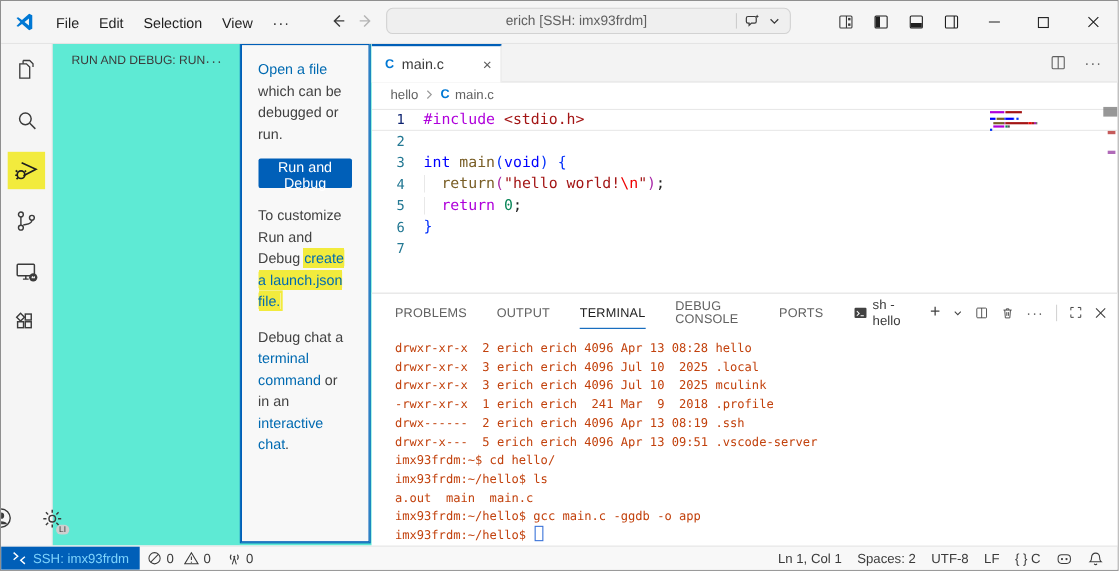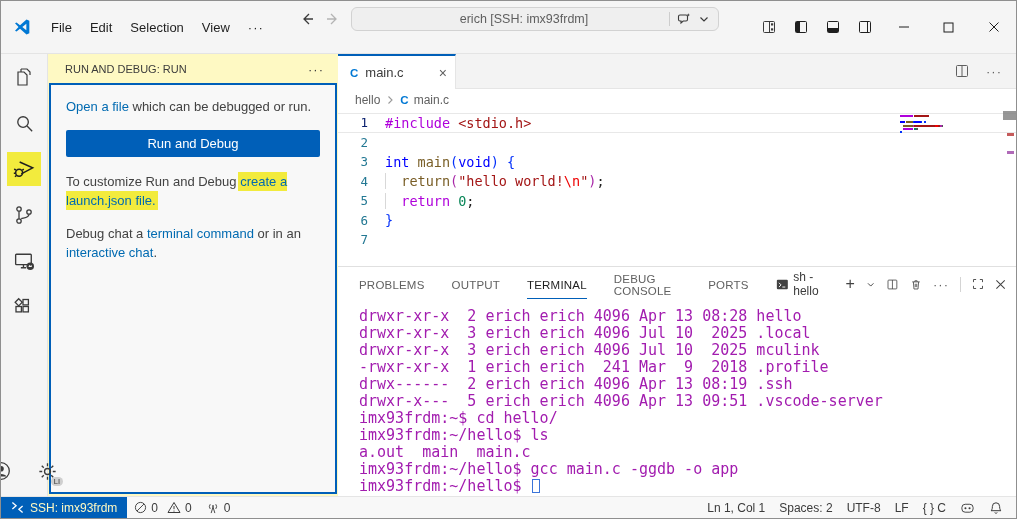--- a/index.html
+++ b/index.html
@@ -2,21 +2,21 @@
 <html><head>
 <meta charset="utf-8">
 <style>
   * { margin:0; padding:0; box-sizing:border-box; }
   html,body { background:#ddd; }
   body { font-family:"Liberation Sans","DejaVu Sans",sans-serif; }
   .window { width:1017px; height:519px; background:#fff; border:1px solid #8f8f8f;
             display:flex; flex-direction:column; position:relative; overflow:hidden; }
 
   
-  .titlebar { height:53px; flex:none; background:#f5f5f5; border-bottom:1px solid #e4e4e4;
+  .titlebar { height:39px; flex:none; background:#f5f5f5; border-bottom:1px solid #e4e4e4;
               display:flex; align-items:center; position:relative; }
   .vslogo { width:20px; height:20px; margin:0 10px 0 11px; flex:none; }
   .menus { display:flex; align-items:center; height:100%; }
   .menu-item { padding:0 9px; font-size:13px; color:#1f1f1f; height:100%; display:flex; align-items:center; cursor:default; }
   .menu-more { padding:0 9px; font-size:13px; color:#1f1f1f; letter-spacing:1px; }
   .center-wrap { position:absolute; left:0; right:0; top:0; height:35px; display:flex;
                  align-items:center; justify-content:center; gap:10px; pointer-events:none; }
   .nav-arrow { width:16px; height:16px; }
   .command-center { pointer-events:auto; width:368px; height:24px; background:#efefef; border:1px solid #d2d2d2;
                     border-radius:6px; display:flex; align-items:center; font-size:12.5px; color:#5f5f5f; }
@@ -33,21 +33,21 @@
   
   .activitybar { width:47px; flex:none; background:#f5f5f5; border-right:1px solid #e4e4e4;
                  display:flex; flex-direction:column; align-items:center; }
   .ab-btn { width:47px; height:46px; display:flex; align-items:center; justify-content:center; position:relative; }
   .hl-box { width:34px; height:34px; background:#F2EB3D; display:flex; align-items:center; justify-content:center; }
   .ab-bottom { margin-top:auto; display:flex; flex-direction:row; align-items:center; padding-bottom:2px; }
   .gear-badge { position:absolute; right:8px; bottom:8px; background:#cfcfcf; color:#333; font-size:7.5px;
                 border-radius:7px; padding:1px 3px; line-height:1; }
 
   
-  .sidebar { width:290px; flex:none; background:#fef9c3; display:flex; flex-direction:column; }
+  .sidebar { width:290px; flex:none; background:#5eead4; display:flex; flex-direction:row; }
   .sidebar-header { height:30px; flex:none; display:flex; align-items:center; justify-content:space-between;
                     padding:0 14px 0 17px; font-size:11px; color:#3b3b3b; }
   .sb-more { font-size:13px; color:#3b3b3b; letter-spacing:1px; }
   .sidebar-view { flex:1; margin:0 2px 3px 2px; border:1px solid #005FB8; outline:1px solid #005FB8;
                   padding:12px 15px; font-size:13px; color:#424242; line-height:1.5; background:#f8f8f8; }
   .sidebar-view p { margin-bottom:13px; }
   .link { color:#006AB1; cursor:pointer; }
   .hl { background:#F2EB3D; box-shadow:0 0 0 2px #F2EB3D; }
   .run-btn { display:block; width:100%; height:27px; background:#005FB8; border:none; border-radius:2px;
              color:#fff; font-size:13px; font-family:inherit; margin:2px 0 15px 0; cursor:pointer; }
@@ -85,27 +85,27 @@
   
   .panel { height:230px; flex:none; border-top:1px solid #e0e0e0; display:flex; flex-direction:column; background:#fff; }
   .panel-header { height:34px; flex:none; display:flex; align-items:center; padding:0 10px 0 21px; }
   .ptab { margin-right:27px; font-size:11.5px; color:#616161; letter-spacing:.2px; padding:9px 0 7px 0; }
   .ptab.active { color:#1f1f1f; border-bottom:1px solid #005FB8; }
   .panel-actions { margin-left:auto; display:flex; align-items:center; gap:11px; color:#424242; }
   .term-chip { display:flex; align-items:center; gap:5px; font-size:12px; color:#3b3b3b; }
   .pa-sep { width:1px; height:15px; background:#d4d4d4; }
   .icon-plus { font-size:16px; color:#424242; line-height:1; }
   .terminal { flex:1; padding:7px 0 0 21px; font-family:"DejaVu Sans Mono","Liberation Mono",monospace;
-              font-size:15px; line-height:17px; color:#a21caf; white-space:pre; overflow:hidden; }
+              font-size:11px; line-height:17px; color:#c2410c; white-space:pre; overflow:hidden; }
   .t-cursor { display:inline-block; width:8px; height:14px; border:1.5px solid #3b74d9; vertical-align:-2px; margin-left:1px; }
 
   
   .statusbar { height:22px; flex:none; background:#f8f8f8; border-top:1px solid #e5e5e5;
                display:flex; align-items:center; font-size:12px; color:#3b3b3b; }
-  .sb-remote { background:#005FB8; color:#fef9c3; height:100%; display:flex; align-items:center; gap:6px;
+  .sb-remote { background:#005FB8; color:#7dd3fc; height:100%; display:flex; align-items:center; gap:6px;
                padding:0 10px; font-size:12px; }
   .sb-item { display:flex; align-items:center; gap:4px; padding:0 7px; height:100%; }
   .sb-left { display:flex; align-items:center; height:100%; }
   .sb-right { margin-left:auto; display:flex; align-items:center; height:100%; padding-right:6px; }
   svg { display:block; }
 </style>
 </head>
 <body>
 
 <div class="window">

